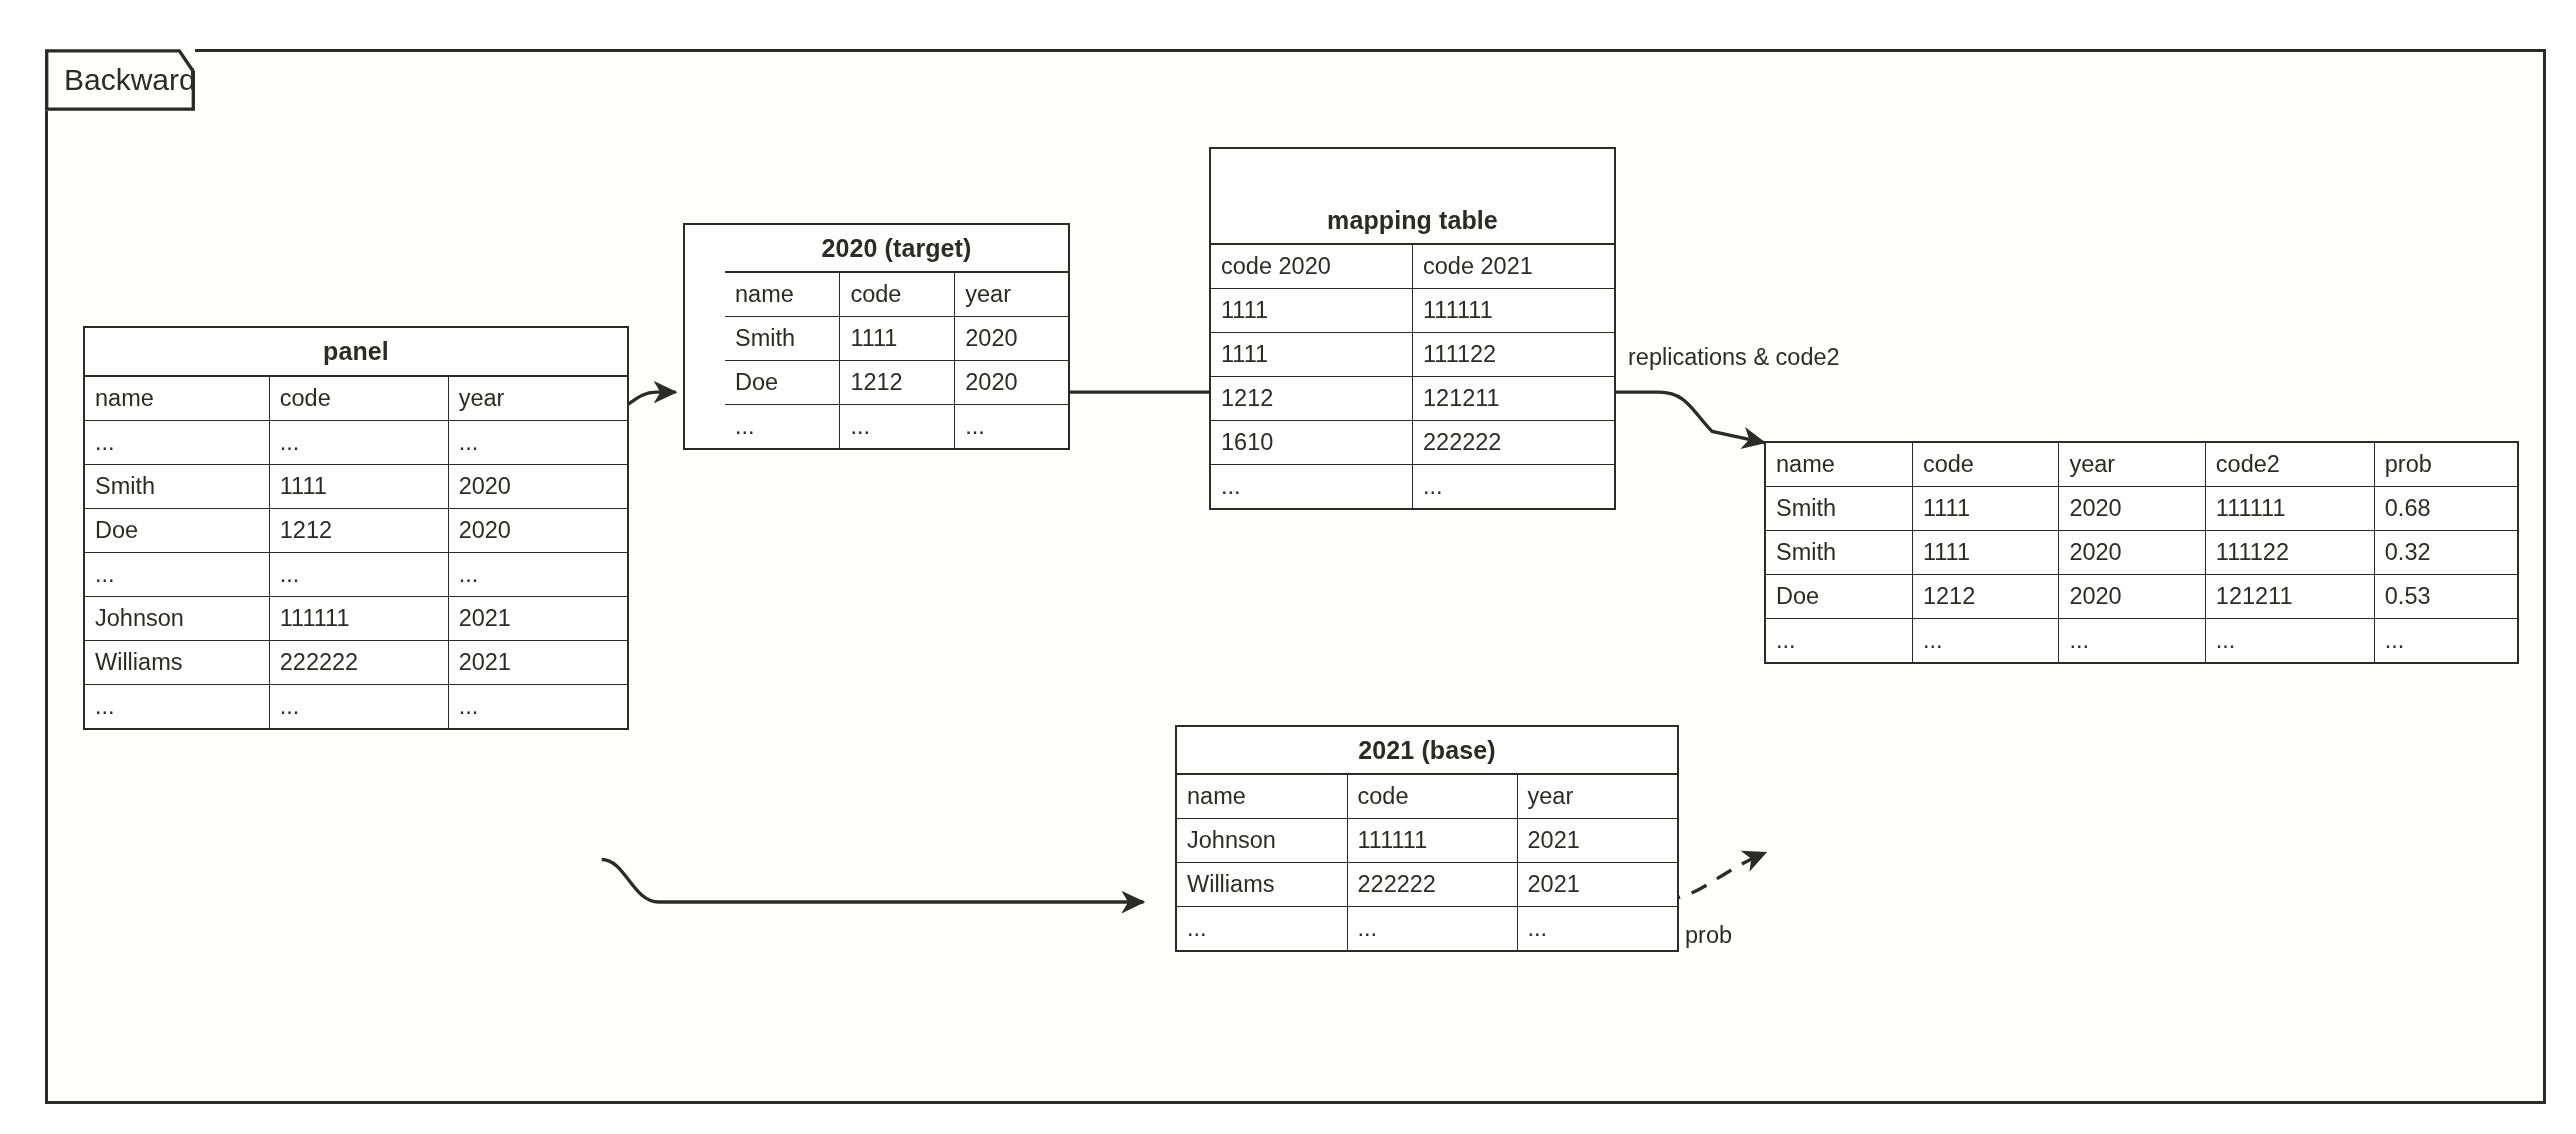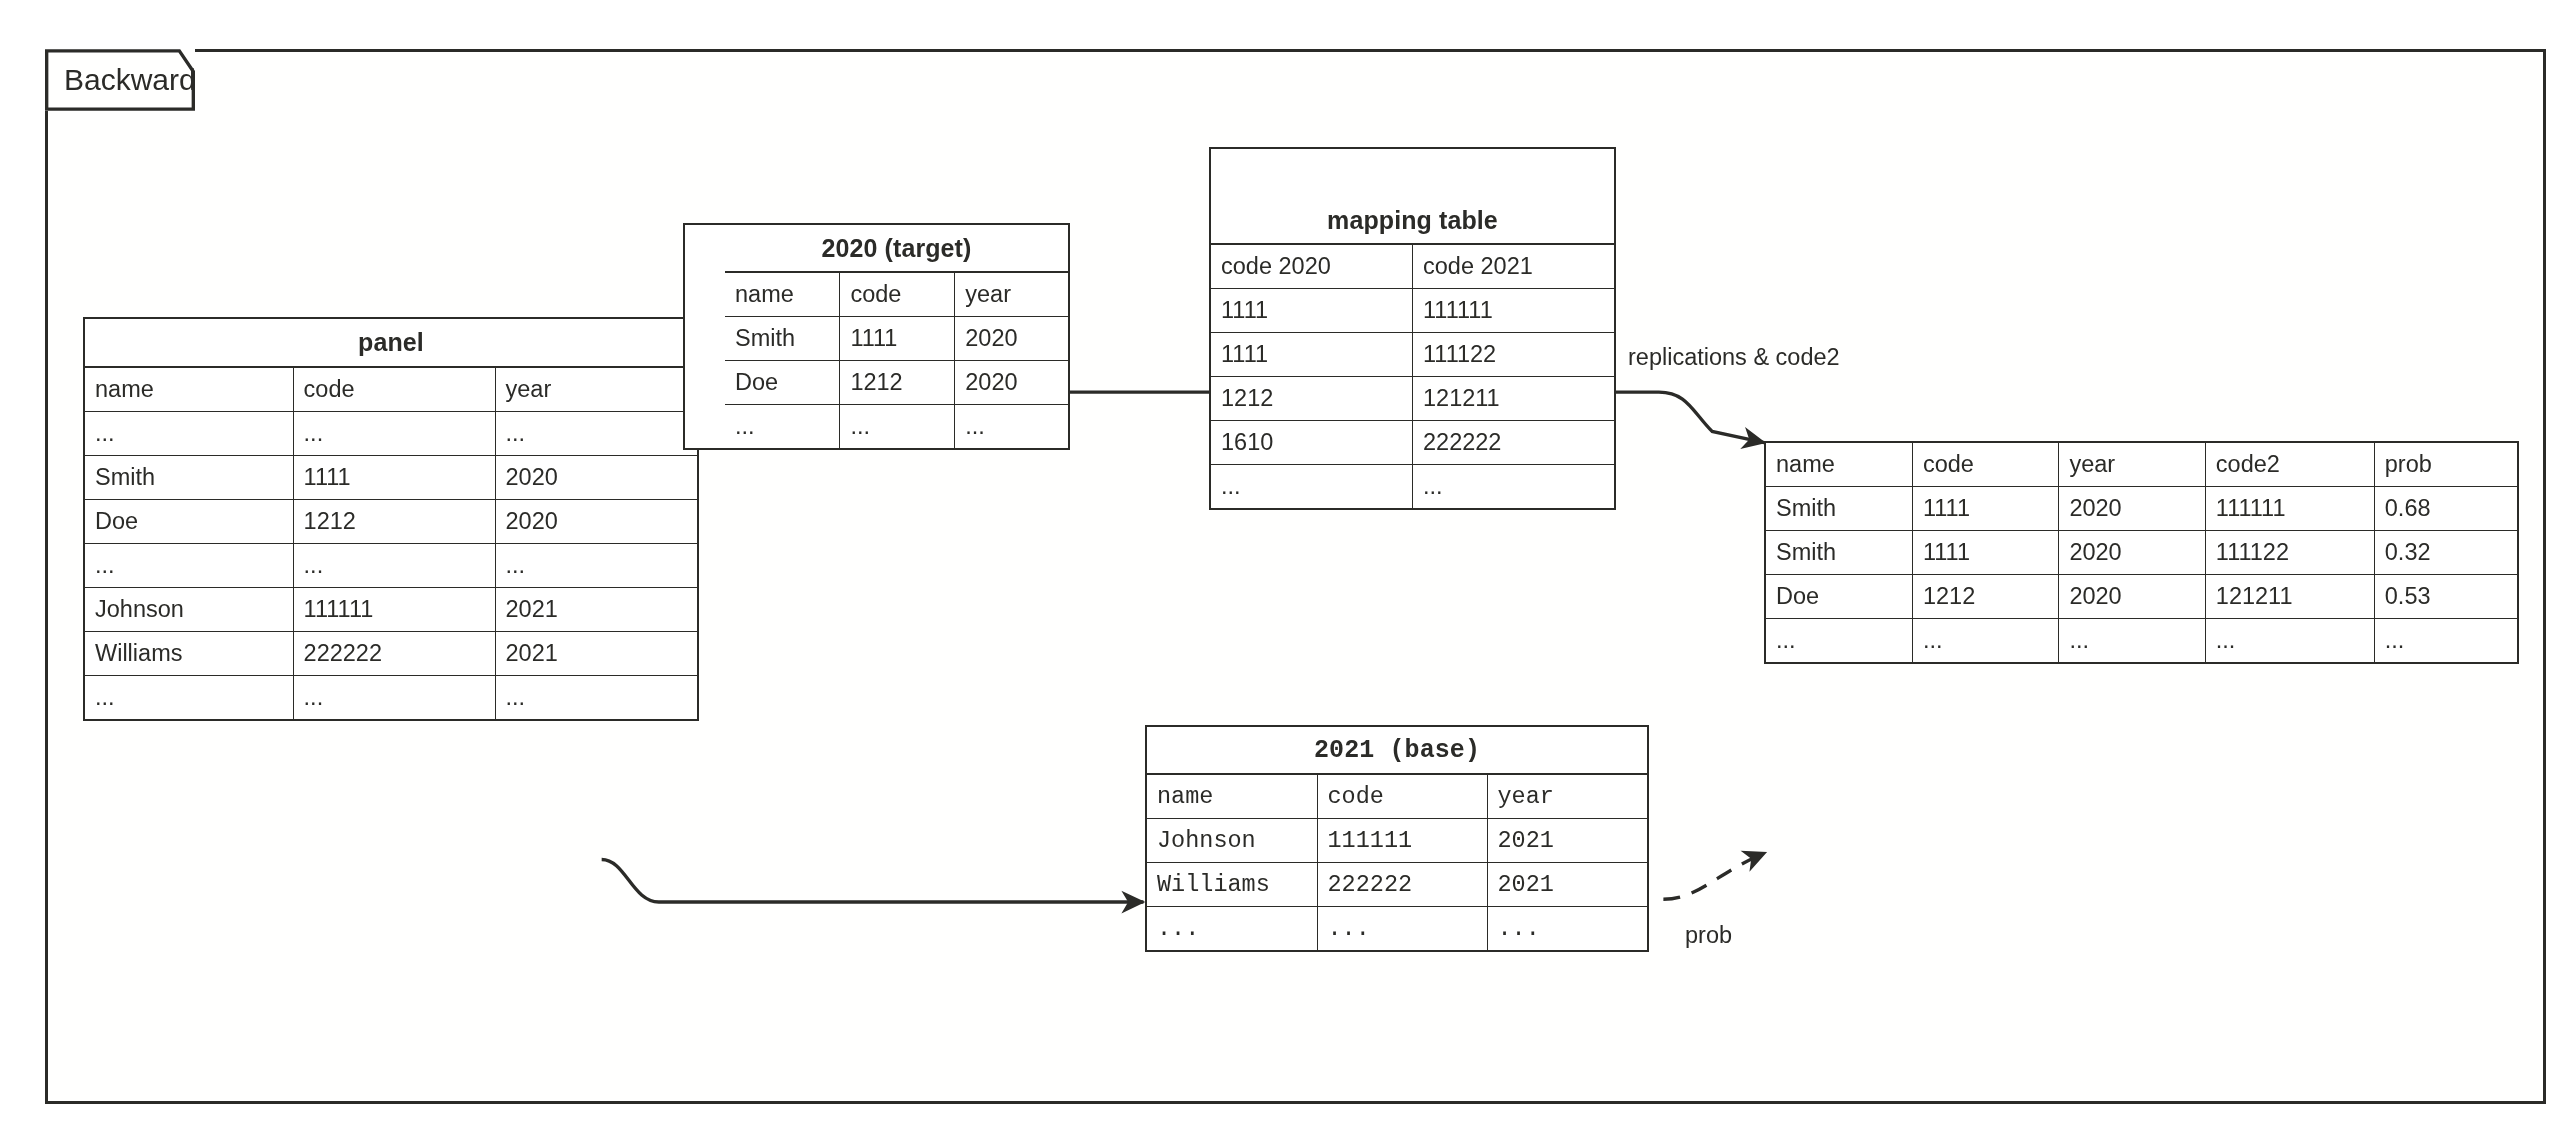--- a/index.html
+++ b/index.html
@@ -87,33 +87,33 @@
   .tbl table tr td:first-child,
   .tbl table tr th:first-child { border-left: none; }
   .tbl table tr td:last-child,
   .tbl table tr th:last-child { border-right: none; }
   .tbl table tr:first-child td,
   .tbl table tr:first-child th { border-top: none; }
   .tbl table tr:last-child td,
   .tbl table tr:last-child th { border-bottom: none; }
 
   
-  #panel        { left: 83px;  top: 317px;  width: 616px;  }
+  #panel        { left: 83px;  top: 326px;  width: 546px;  }
   #panel .title { height: 49px; }
   #panel td, #panel th { height: 43px; }
 
   #t2020        { left: 683px; top: 223px;  width: 387px; padding-left: 40px;  }
   #t2020 .title { height: 48px; }
   #t2020 td, #t2020 th { height: 43px; }
 
   #mapping      { left: 1209px; top: 147px;  width: 407px;  }
   #mapping .title { height: 48px; margin-top: 48px; }
   #mapping td, #mapping th { height: 43px; }
 
-  #t2021        { left: 1145px; top: 725px; width: 504px; font-family: Liberation Mono, monospace;  }
+  #t2021        { left: 1175px; top: 725px; width: 504px;  }
   #t2021 .title { height: 48px; }
   #t2021 td, #t2021 th { height: 43px; }
 
   #updated      { left: 1764px; top: 441px;  width: 755px; }
   #updated .title { height: 48px; }
   #updated td, #updated th { height: 43px; }
 
   
   #panel col.c1 { width: 34%; }
   #panel col.c2 { width: 33%; }

